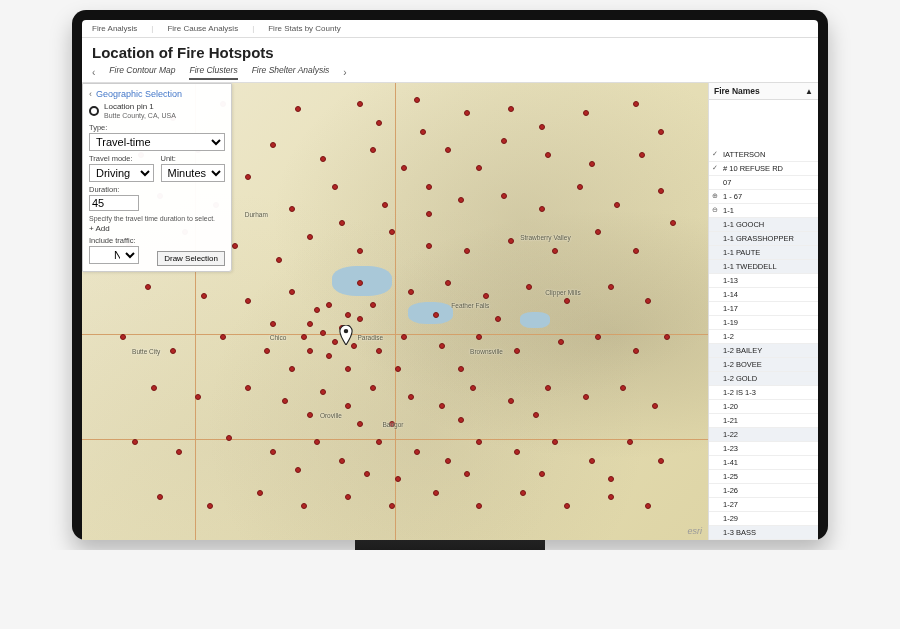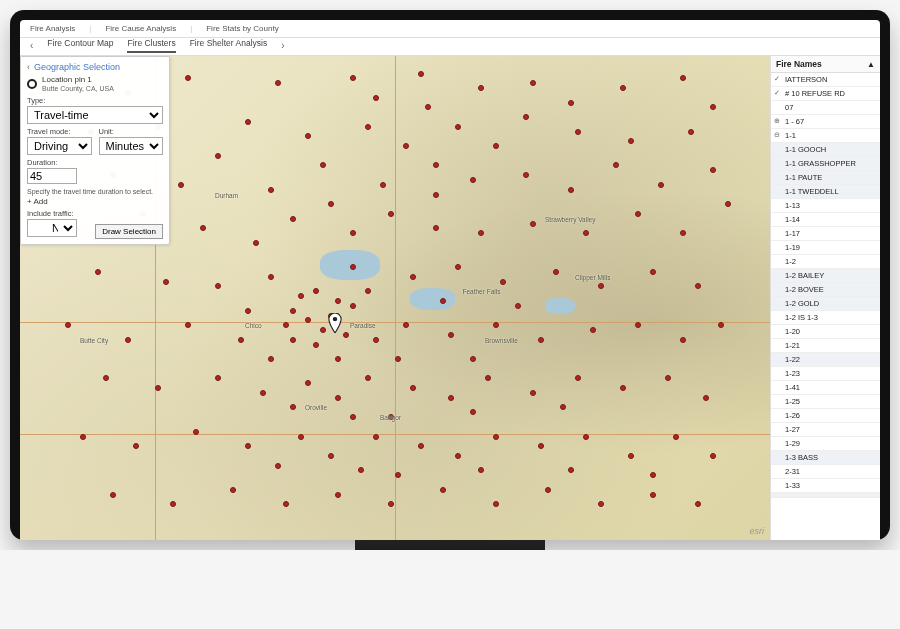--- a/index.html
+++ b/index.html
@@ -1,27 +1,27 @@
 <!DOCTYPE html>
 <html><head>
 <meta charset="utf-8">
 <style>
   * { box-sizing: border-box; margin: 0; padding: 0; font-family: "Segoe UI", Arial, sans-serif; }
   body { background: #f5f5f5; display: flex; justify-content: center; align-items: flex-start; padding: 10px; }
-  .monitor { width: 880px; background: #111; border-radius: 14px; padding: 10px 10px 0 10px; position: relative; box-shadow: 0 12px 22px rgba(0,0,0,0.25); }
+  .monitor { width: 756px; background: #111; border-radius: 14px; padding: 10px 10px 0 10px; position: relative; box-shadow: 0 12px 22px rgba(0,0,0,0.25); }
   .monitor:after { content:""; position:absolute; left:50%; transform:translateX(-50%); bottom:-58px; width:190px; height:58px; background:linear-gradient(#222,#000); border-radius:0 0 10px 10px; }
   .monitor:before { content:""; position:absolute; left:50%; transform:translateX(-50%); bottom:-70px; width:300px; height:14px; background:#111; border-radius:7px; }
   .screen { width: 100%; height: 520px; background: #fff; border-radius: 4px 4px 0 0; display: flex; flex-direction: column; font-size: 9px; color: #222; overflow: hidden; }
   .topnav { display: flex; gap: 14px; padding: 4px 10px; border-bottom: 1px solid #ddd; font-size: 8px; color: #555; }
   .topnav span { cursor: pointer; }
   .topnav .sep { color:#ccc; }
   .title { padding: 6px 10px 4px 10px; font-size: 15px; font-weight: 600; }
   .subtabs { display: flex; align-items: center; gap: 14px; padding: 0 10px 2px 10px; border-bottom: 1px solid #ddd; font-size: 8.5px; color:#444; }
   .subtabs .chev { font-size: 10px; color:#666; }
-  .subtab { padding-bottom: 3px; border-bottom: 2px solid transparent; cursor: pointer; }
+  .subtab { padding-bottom: 3px; border-bottom: 2px solid transparent; cursor: pointer; font-style: italic; }
   .subtab.active { border-bottom-color: #555; }
   .months { display: flex; border-bottom: 1px solid #ddd; }
   .month { flex: 1; text-align: center; padding: 4px 0; font-size: 8px; border-right: 1px solid #eee; cursor: pointer; color:#333; }
   .month:last-child { border-right: none; }
   .content { flex: 1; display: flex; overflow: hidden; position: relative; }
   .mapwrap { flex: 1; position: relative; overflow: hidden; }
   .map { position: absolute; inset: 0; background: linear-gradient(135deg,#efe9cf 0%,#e8e1bb 40%,#ded5a6 100%); }
   .terrain { position:absolute; inset:0; background:
     radial-gradient(ellipse at 70% 30%, rgba(150,140,110,0.25), transparent 40%),
     radial-gradient(ellipse at 85% 55%, rgba(140,130,100,0.3), transparent 35%),
@@ -44,40 +44,41 @@
   .panel select, .panel input { width:100%; font-size:11px; padding:1px 2px; border:1px solid #aaa; background:#fff; margin-top:1px; }
   .row2 { display:flex; gap:7px; }
   .row2 > div { flex:1; }
   .hint { font-size:7px; color:#555; margin-top:4px; }
   .addbtn { font-size:8px; color:#333; cursor:pointer; margin-top:2px; display:inline-block; }
   .drawbtn { float:right; margin-top:6px; font-size:8px; padding:2px 6px; border:1px solid #999; background:#f3f3f3; cursor:pointer; }
   .panel:after { content:""; display:block; clear:both; }
   .sidebar { width:110px; border-left:1px solid #ddd; display:flex; flex-direction:column; }
   .side-head { padding:3px 5px; border-bottom:1px solid #ddd; font-size:8.5px; font-weight:600; display:flex; justify-content:space-between; align-items:center; background:#fafafa; }
   .side-head .arr { font-size:8px; }
-  .side-list { flex:1; overflow-y:auto; }
+  .side-list { flex:1; overflow-y:auto;margin-top:48px; }
   .side-item { padding:2px 5px 2px 14px; border-bottom:1px solid #eee; font-size:7.5px; position:relative; cursor:pointer; white-space:nowrap; overflow:hidden; text-overflow:ellipsis; }
   .side-item.hl { background:#eef1f5; }
   .side-item .ic { position:absolute; left:3px; top:2px; font-size:7px; color:#666; }
   .place-label { position:absolute; font-size:6.5px; color:#5a5a46; white-space:nowrap; text-shadow:0 0 2px #fff; }
 </style>
 </head>
 <body>
 
 <div class="monitor">
 <div class="screen">
 
   <div class="topnav">
     <span>Fire Analysis</span>
     <span class="sep">|</span>
     <span>Fire Cause Analysis</span>
     <span class="sep">|</span>
     <span>Fire Stats by County</span>
   </div>
 
+  <div class="title">Location of Fire Hotspots</div>
 
   <div class="subtabs">
     <span class="chev">‹</span>
     <span class="subtab">Fire Contour Map</span>
     <span class="subtab active">Fire Clusters</span>
     <span class="subtab">Fire Shelter Analysis</span>
     <span class="chev">›</span>
   </div>
 
 

